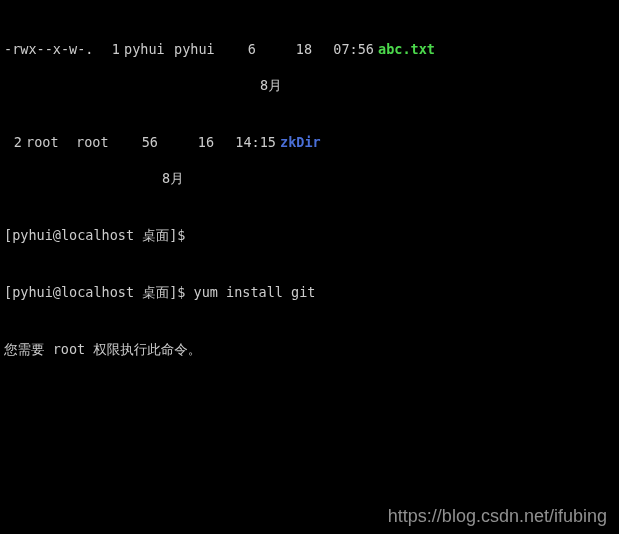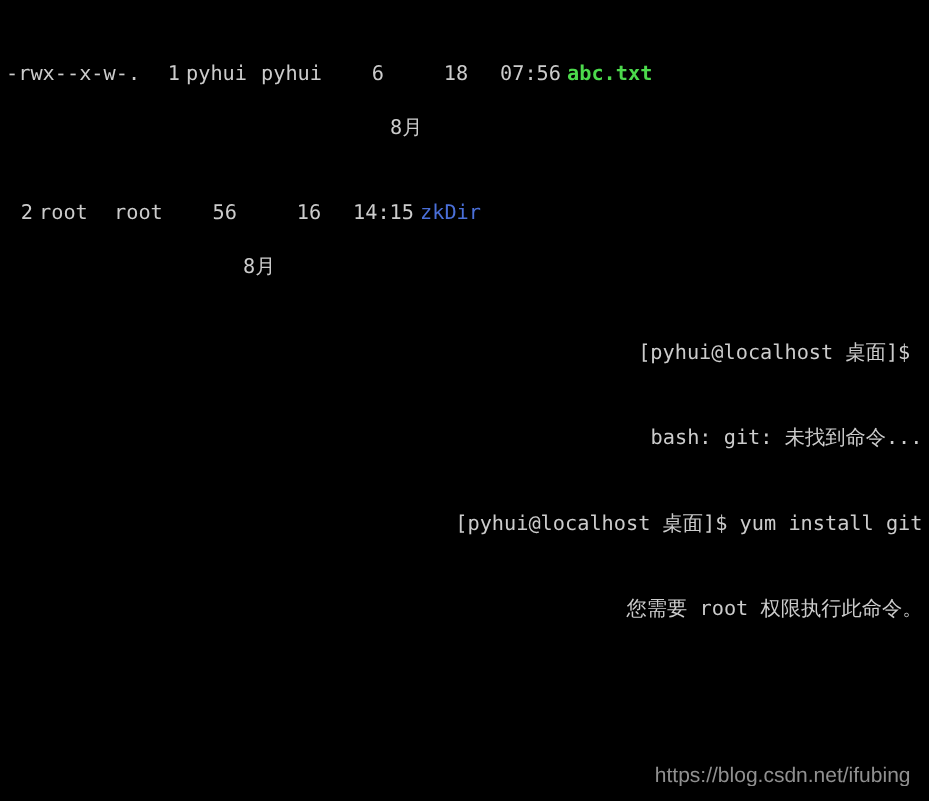--- a/index.html
+++ b/index.html
@@ -11,40 +11,40 @@
       font-size: 13.5px;
       line-height: 19px;
       color: #ccc;
       overflow: hidden;
       position: relative;
     }
     .terminal {
       padding: 2px 4px;
       white-space: pre;
     }
-    .line { white-space: pre; text-align: right; }
+    .line { white-space: pre; }
     .ls-row { display: flex; }
     .ls-perms { width: 98px; }
     .ls-links { width: 18px; text-align: right; }
     .ls-owner { width: 54px; padding-left: 4px; }
     .ls-group { width: 54px; }
     .ls-size { width: 28px; text-align: right; }
     .ls-month { width: 32px; padding-left: 4px; margin-top: 36px; }
     .ls-day { width: 32px; text-align: center; }
     .ls-time { width: 54px; padding-left: 4px; text-align: right; }
     .ls-name { padding-left: 4px; }
     .green { color: #4cd94c; font-weight: bold; }
-    .blue { color: #4a6fd8; font-weight: normal; }
+    .blue { color: #4a6fd8; font-weight: bold; }
     .watermark {
       position: absolute;
       bottom: 8px;
       right: 12px;
       color: #aaa;
       font-family: Arial, sans-serif;
-      font-size: 14px;
+      font-size: 18px;
       opacity: 0.85;
     }
   </style>
 </head>
 <body>
 
 <div class="terminal">
   <div class="ls-row">
     <span class="ls-perms">-rwx--x-w-.</span>
     <span class="ls-links">1</span>
@@ -60,21 +60,20 @@
     <span class="ls-links">2</span>
     <span class="ls-owner">root</span>
     <span class="ls-group">root</span>
     <span class="ls-size">56</span>
     <span class="ls-month">8月</span>
     <span class="ls-day">16</span>
     <span class="ls-time">14:15</span>
     <span class="ls-name blue">zkDir</span>
   </div>
   <div class="line"><span>[pyhui@localhost 桌面]$ </span><span></span></div>
-  <div class="line">bash: git: 未找到命令...</div>
   <div class="line"><span>[pyhui@localhost 桌面]$ </span><span>yum install git</span></div>
   <div class="line">您需要 root 权限执行此命令。</div>
   
   
   
   
   
   
   
   

